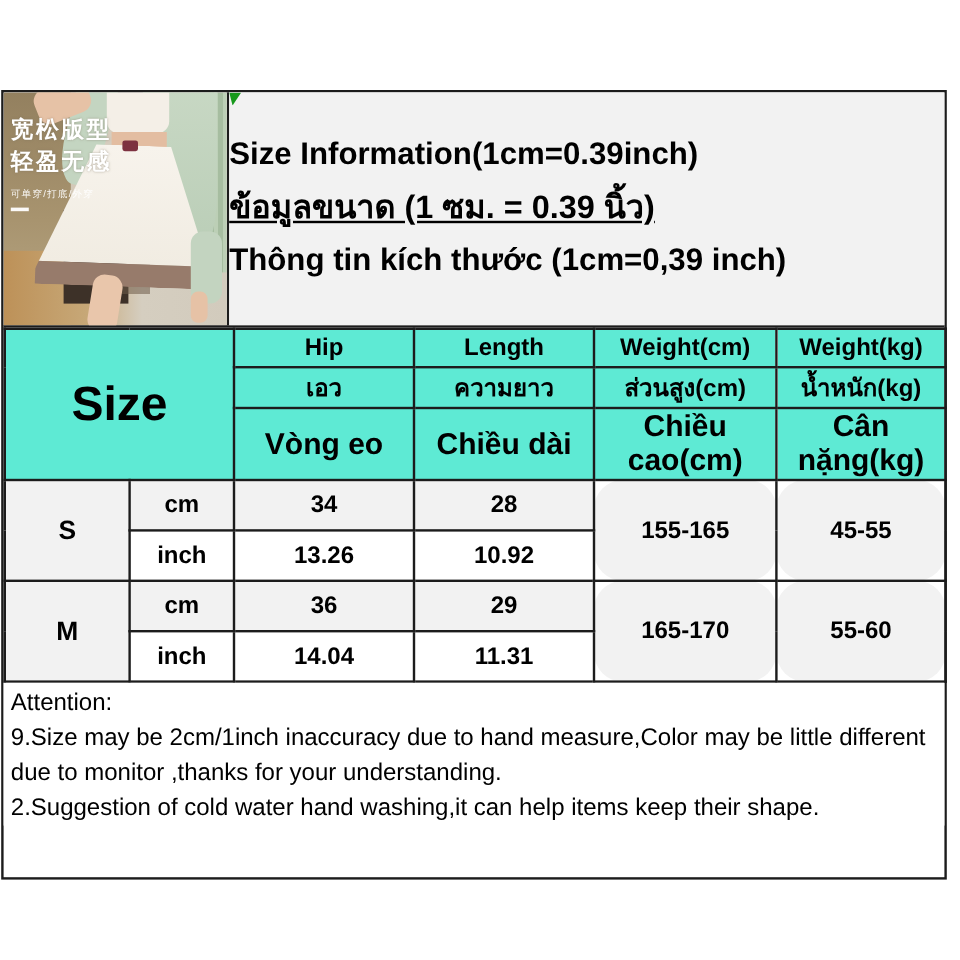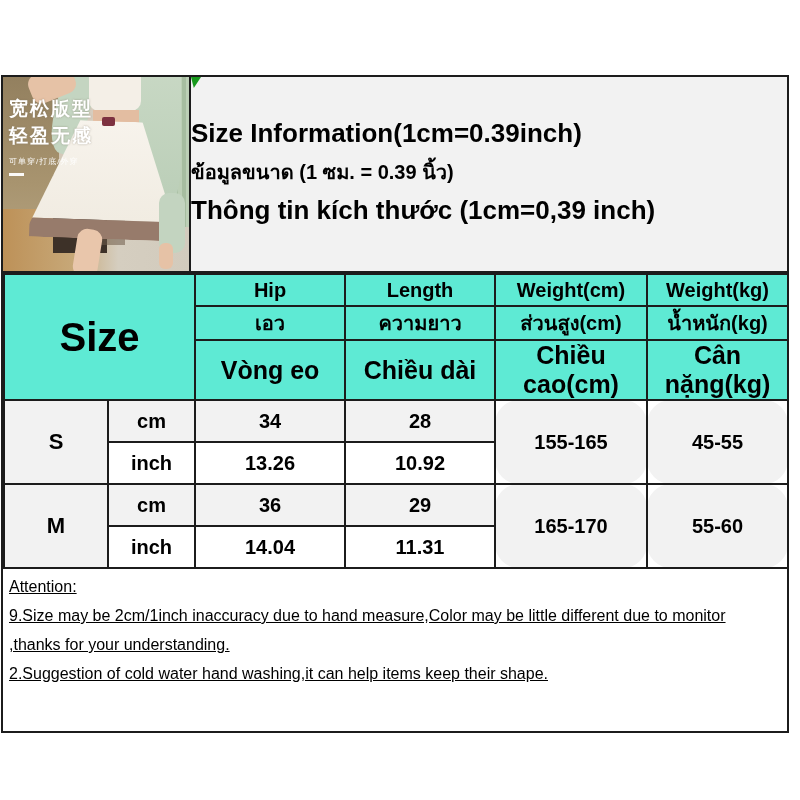--- a/index.html
+++ b/index.html
@@ -45,38 +45,38 @@
   .overlay .big{font-size:19px;font-weight:700;letter-spacing:2px;line-height:27px;
          text-shadow:0 0 2px rgba(120,110,90,.6);}
   .overlay .small{margin-top:7px;font-size:8px;letter-spacing:1px;opacity:.95;}
   .overlay .dash{margin-top:6px;width:15px;height:3px;background:#fff;opacity:.95;}
 
   .title-cell{position:relative;flex:1;background:#f2f2f2;display:flex;flex-direction:column;
          justify-content:center;align-items:flex-start;gap:7px;padding-bottom:4px;}
   .corner-triangle{position:absolute;left:0;top:0;width:10px;height:11px;background:#17991c;
          clip-path:polygon(0 0,100% 0,28% 100%);}
   .title-cell .t1{font-size:26px;font-weight:700;}
-  .title-cell .t2{font-size:20px;font-weight:700;}
+  .title-cell .t2{font-size:27px;font-weight:700;text-decoration:underline;}
   .title-cell .t3{font-size:26px;font-weight:700;}
 
   
   table{border-collapse:collapse;table-layout:fixed;width:784px;}
   td{border:2px solid #1c1c1c;text-align:center;vertical-align:middle;
      font-weight:700;font-size:20px;padding:0;overflow:hidden;}
   tr.hdr td{height:30px;background:#5eead4;}
   tr.hdr-vi td{font-size:25px;}
   td.size-cell{background:#d9d9d9;font-size:40px;font-weight:700;}
   td.size-letter{background:#d9d9d9;font-size:22px;}
   tr.cm-row td{height:40px;background:#f2f2f2;}
   tr.inch-row td{height:40px;background:#ffffff;}
   td.span-cell{background:#f2f2f2;border-radius:24px;}
 
   
-  .attention{padding:3px 8px 0 6px;font-size:16px;font-weight:400;line-height:29px;
-         background:#fff;text-align:left;text-decoration:underline;}
+  .attention{padding:3px 8px 0 6px;font-size:20px;font-weight:400;line-height:29px;
+         background:#fff;text-align:left;}
 </style>
 </head>
 <body>
 
 <div class="frame">
 
   <div class="top-band">
 
     <div class="photo">
       <div class="ph-bg"></div>

